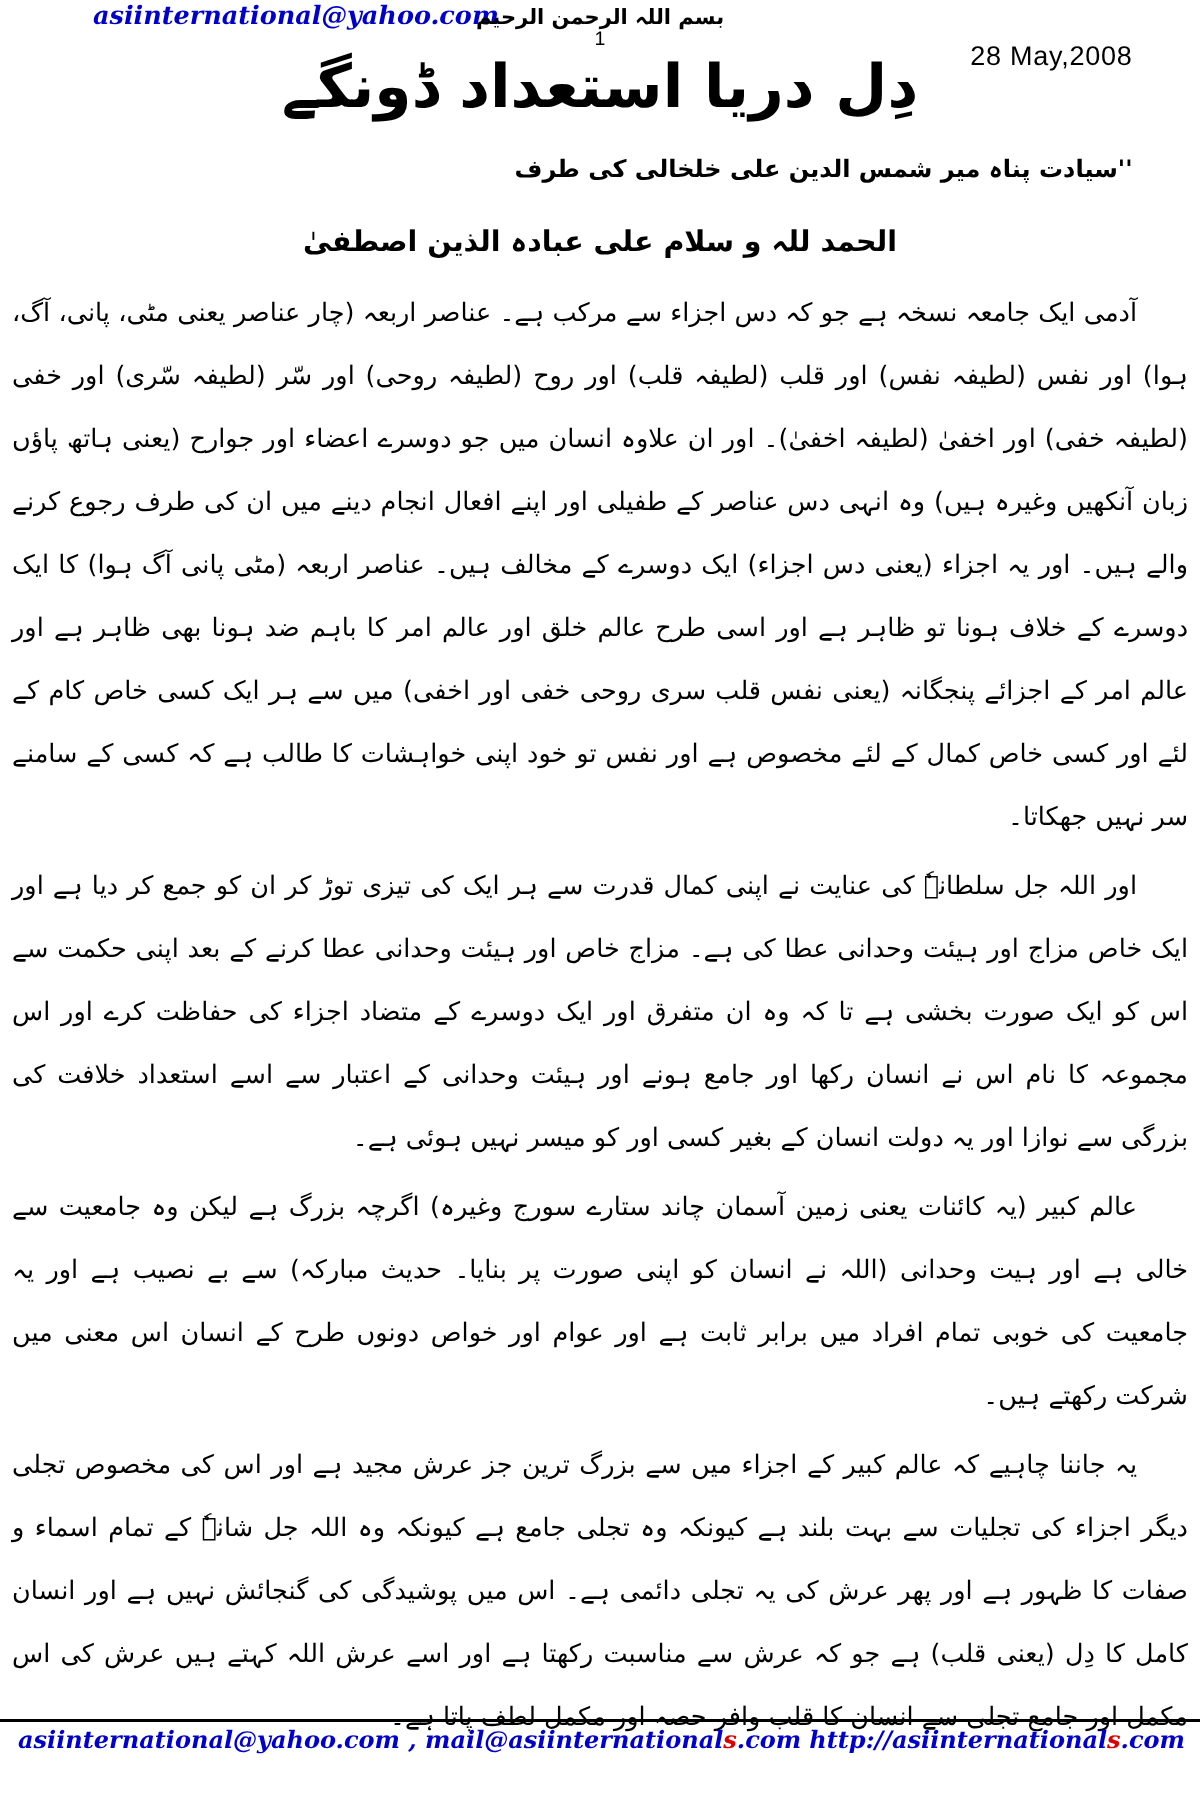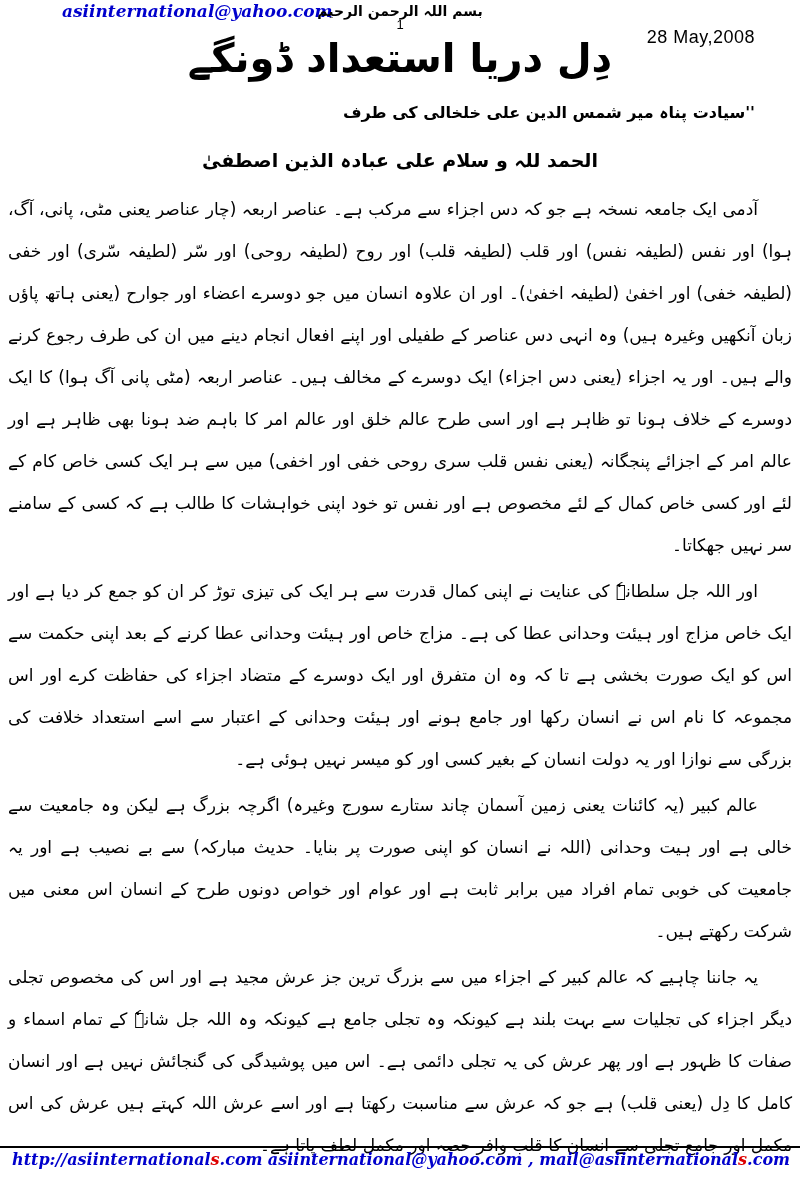--- a/index.html
+++ b/index.html
@@ -144,20 +144,20 @@
   <div class="body-text">
     <p>آدمی ایک جامعہ نسخہ ہے جو کہ دس اجزاء سے مرکب ہے۔ عناصر اربعہ (چار عناصر یعنی مٹی، پانی، آگ، ہوا) اور نفس (لطیفہ نفس) اور قلب (لطیفہ قلب) اور روح (لطیفہ روحی) اور سّر (لطیفہ سّری) اور خفی (لطیفہ خفی) اور اخفیٰ (لطیفہ اخفیٰ)۔ اور ان علاوہ انسان میں جو دوسرے اعضاء اور جوارح (یعنی ہاتھ پاؤں زبان آنکھیں وغیرہ ہیں) وہ انہی دس عناصر کے طفیلی اور اپنے افعال انجام دینے میں ان کی طرف رجوع کرنے والے ہیں۔ اور یہ اجزاء (یعنی دس اجزاء) ایک دوسرے کے مخالف ہیں۔ عناصر اربعہ (مٹی پانی آگ ہوا) کا ایک دوسرے کے خلاف ہونا تو ظاہر ہے اور اسی طرح عالم خلق اور عالم امر کا باہم ضد ہونا بھی ظاہر ہے اور عالم امر کے اجزائے پنجگانہ (یعنی نفس قلب سری روحی خفی اور اخفی) میں سے ہر ایک کسی خاص کام کے لئے اور کسی خاص کمال کے لئے مخصوص ہے اور نفس تو خود اپنی خواہشات کا طالب ہے کہ کسی کے سامنے سر نہیں جھکاتا۔</p>
     <p>اور اللہ جل سلطانہٗ کی عنایت نے اپنی کمال قدرت سے ہر ایک کی تیزی توڑ کر ان کو جمع کر دیا ہے اور ایک خاص مزاج اور ہیئت وحدانی عطا کی ہے۔ مزاج خاص اور ہیئت وحدانی عطا کرنے کے بعد اپنی حکمت سے اس کو ایک صورت بخشی ہے تا کہ وہ ان متفرق اور ایک دوسرے کے متضاد اجزاء کی حفاظت کرے اور اس مجموعہ کا نام اس نے انسان رکھا اور جامع ہونے اور ہیئت وحدانی کے اعتبار سے اسے استعداد خلافت کی بزرگی سے نوازا اور یہ دولت انسان کے بغیر کسی اور کو میسر نہیں ہوئی ہے۔</p>
     <p>عالم کبیر (یہ کائنات یعنی زمین آسمان چاند ستارے سورج وغیرہ) اگرچہ بزرگ ہے لیکن وہ جامعیت سے خالی ہے اور ہیت وحدانی (اللہ نے انسان کو اپنی صورت پر بنایا۔ حدیث مبارکہ) سے بے نصیب ہے اور یہ جامعیت کی خوبی تمام افراد میں برابر ثابت ہے اور عوام اور خواص دونوں طرح کے انسان اس معنی میں شرکت رکھتے ہیں۔</p>
     <p>یہ جاننا چاہیے کہ عالم کبیر کے اجزاء میں سے بزرگ ترین جز عرش مجید ہے اور اس کی مخصوص تجلی دیگر اجزاء کی تجلیات سے بہت بلند ہے کیونکہ وہ تجلی جامع ہے کیونکہ وہ اللہ جل شانہٗ کے تمام اسماء و صفات کا ظہور ہے اور پھر عرش کی یہ تجلی دائمی ہے۔ اس میں پوشیدگی کی گنجائش نہیں ہے اور انسان کامل کا دِل (یعنی قلب) ہے جو کہ عرش سے مناسبت رکھتا ہے اور اسے عرش اللہ کہتے ہیں عرش کی اس مکمل اور جامع تجلی سے انسان کا قلب وافر حصہ اور مکمل لطف پاتا ہے۔</p>
 
   </div>
 
   <div class="footer">
     <div>
-      <a href="#"><span>http://asiinternational</span><span class="red-letter">s</span><span>.com</span></a>
+      <a href="#"><span>asiinternational@yahoo.com</span></a><span> , </span><a href="#"><span>mail@asiinternational</span><span class="red-letter">s</span><span>.com</span></a>
     </div>
     <div>
-      <a href="#"><span>asiinternational@yahoo.com</span></a><span> , </span><a href="#"><span>mail@asiinternational</span><span class="red-letter">s</span><span>.com</span></a>
+      <a href="#"><span>http://asiinternational</span><span class="red-letter">s</span><span>.com</span></a>
     </div>
   </div>
 
 </div>
 
 </body></html>

